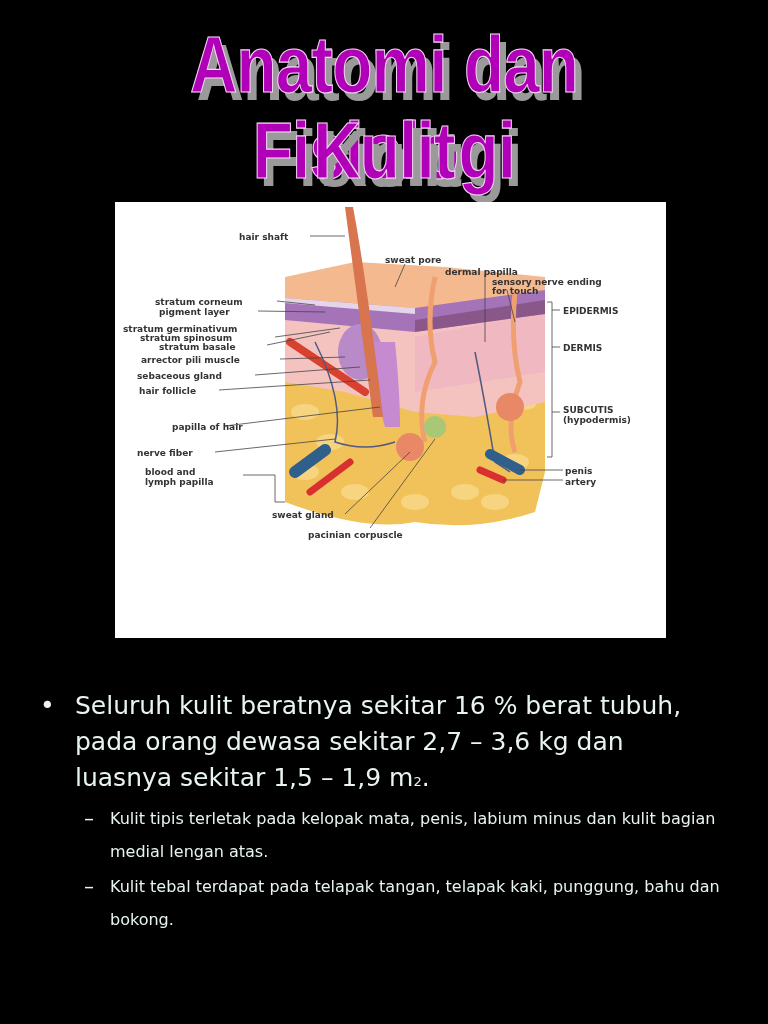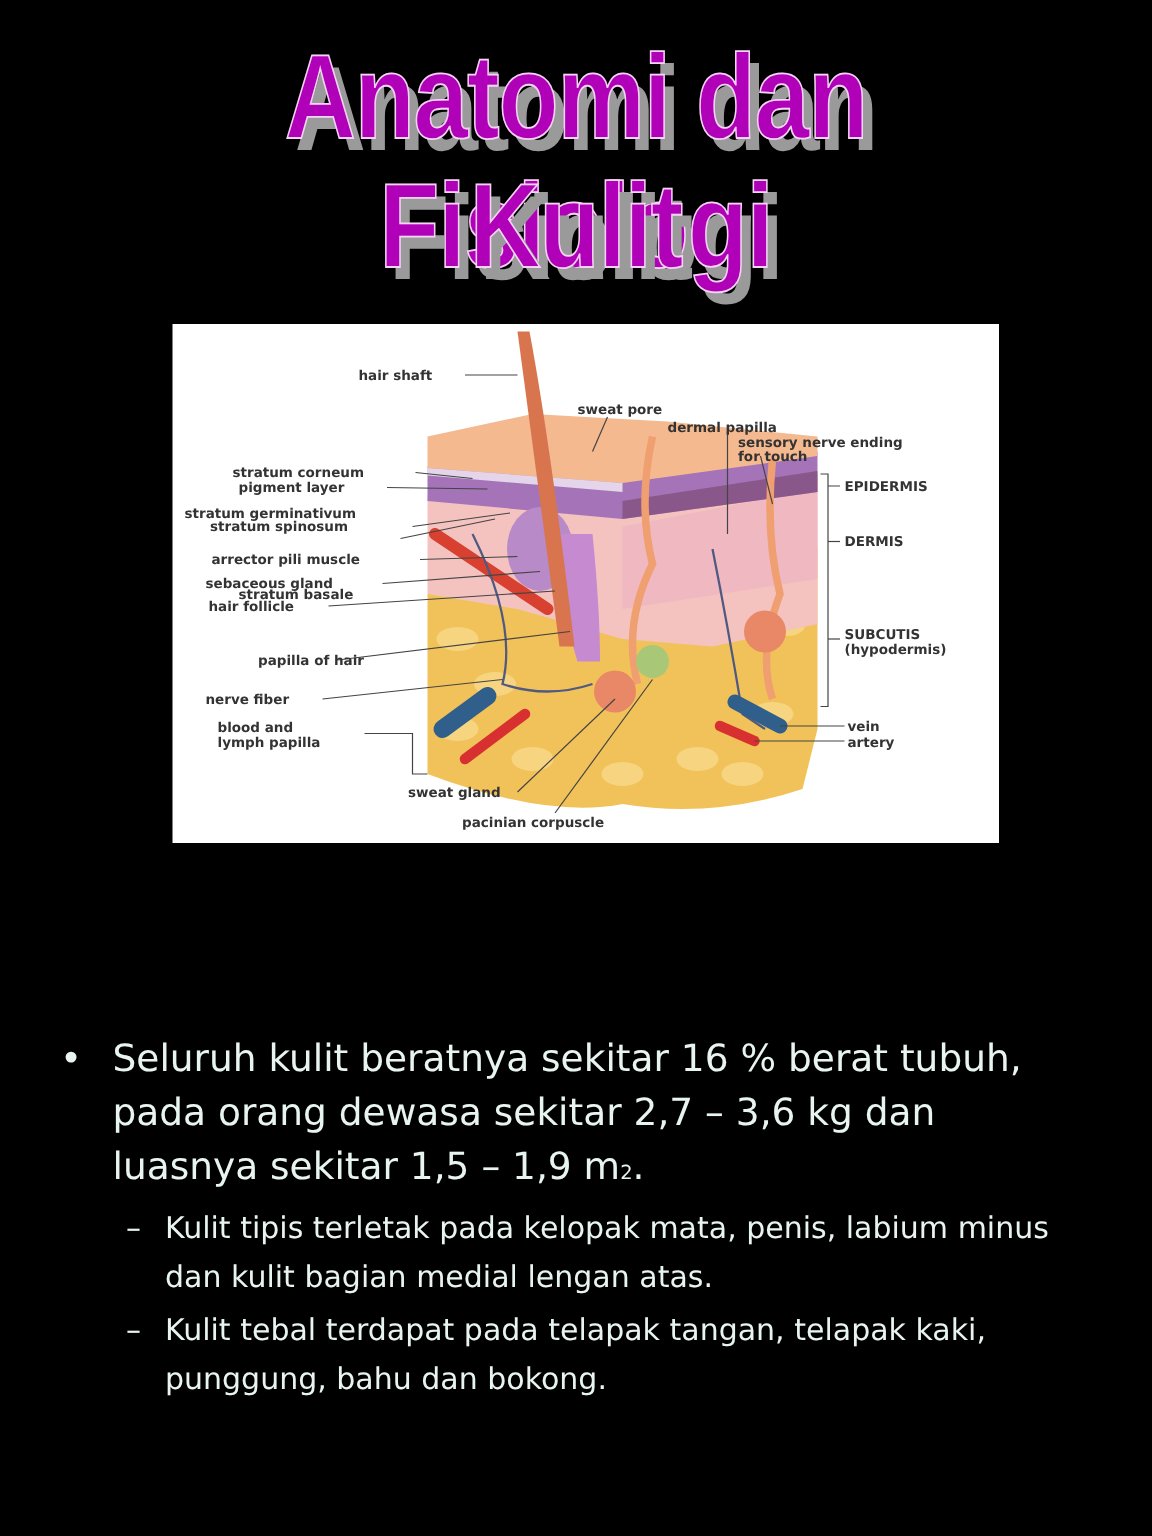--- a/index.html
+++ b/index.html
@@ -1,26 +1,26 @@
 <!DOCTYPE html>
 <html><head>
 <meta charset="utf-8">
 <style>
   html, body { margin:0; padding:0; }
   body { width:768px; height:1024px; background:#000; position:relative; overflow:hidden; font-family:"DejaVu Sans", sans-serif; }
   .title { position:absolute; left:0; width:768px; text-align:center; font-family:"Liberation Sans", sans-serif; font-weight:bold; color:#b000b8; letter-spacing:-1px; transform:scaleX(0.82); transform-origin:center; -webkit-text-stroke:1.2px #f4d4f4; text-shadow:8px 8px 0 #9a9a9a; }
   .title.l1 { top:22px; font-size:80px; line-height:86px; }
   .title.l2 { top:108px; font-size:80px; line-height:86px; }
-  .figure { position:absolute; left:115px; top:216px; width:551px; height:346px; background:#fff; overflow:hidden; }
+  .figure { position:absolute; left:115px; top:202px; width:551px; height:436px; background:#fff; overflow:hidden; }
   .figure svg { position:absolute; left:0; top:0; }
   .lbl { position:absolute; font-family:"DejaVu Sans", sans-serif; font-weight:bold; font-size:9px; color:#333; white-space:nowrap; line-height:10px; }
   .bullets { position:absolute; left:0; top:688px; width:768px; color:#e8f4f0; }
   .b1 { position:absolute; left:75px; top:0; width:640px; font-size:25px; line-height:36px; }
   .b1-dot { position:absolute; left:40px; top:0; font-size:25px; line-height:36px; }
-  .sub { position:absolute; left:110px; width:620px; font-size:20px; line-height:33px; }
+  .sub { position:absolute; left:110px; width:620px; font-size:16px; line-height:33px; }
   .sub-dash { position:absolute; left:84px; font-size:20px; line-height:33px; }
   sub.m2 { font-size:13px; vertical-align:baseline; }
 </style>
 </head>
 <body>
 
 <div class="title l1">Anatomi dan Fisiologi</div>
 <div class="title l2">Kulit</div>
 
 <div class="figure">
@@ -97,39 +97,39 @@
       <line x1="405" y1="268" x2="448" y2="268"></line>
       <line x1="388" y1="278" x2="448" y2="278"></line>
     </g>
   </svg>
 
   <span class="lbl" style="left:124px; top:30px;">hair shaft</span>
   <span class="lbl" style="left:40px; top:95px;">stratum corneum</span>
   <span class="lbl" style="left:44px; top:105px;">pigment layer</span>
   <span class="lbl" style="left:8px; top:122px;">stratum germinativum</span>
   <span class="lbl" style="left:25px; top:131px;text-align:right;">stratum spinosum</span>
-  <span class="lbl" style="left:44px; top:140px;margin-top:36px;">stratum basale</span>
+  <span class="lbl" style="left:44px; top:140px;">stratum basale</span>
   <span class="lbl" style="left:26px; top:153px;">arrector pili muscle</span>
   <span class="lbl" style="left:22px; top:169px;">sebaceous gland</span>
   <span class="lbl" style="left:24px; top:184px;text-align:center;">hair follicle</span>
   <span class="lbl" style="left:14px; top:220px;padding-left:43px;">papilla of hair</span>
   <span class="lbl" style="left:22px; top:246px;">nerve fiber</span>
   <span class="lbl" style="left:30px; top:265px;">blood and</span>
   <span class="lbl" style="left:30px; top:275px;">lymph papilla</span>
 
   <span class="lbl" style="left:270px; top:53px;">sweat pore</span>
   <span class="lbl" style="left:330px; top:65px;">dermal papilla</span>
   <span class="lbl" style="left:377px; top:75px;">sensory nerve ending</span>
   <span class="lbl" style="left:377px; top:84px;">for touch</span>
 
   <span class="lbl" style="left:448px; top:104px;">EPIDERMIS</span>
   <span class="lbl" style="left:448px; top:141px;">DERMIS</span>
   <span class="lbl" style="left:448px; top:203px;">SUBCUTIS</span>
   <span class="lbl" style="left:448px; top:213px;">(hypodermis)</span>
-  <span class="lbl" style="left:450px; top:264px;">vein</span>
+  <span class="lbl" style="left:450px; top:264px;">penis</span>
   <span class="lbl" style="left:450px; top:275px;">artery</span>
 
   <span class="lbl" style="left:157px; top:308px;">sweat gland</span>
   <span class="lbl" style="left:193px; top:328px;text-align:right;">pacinian corpuscle</span>
 </div>
 
 <div class="bullets">
   <span class="b1-dot">•</span>
   <div class="b1"><span>Seluruh kulit beratnya sekitar 16 % berat tubuh, pada orang dewasa sekitar 2,7 – 3,6 kg dan luasnya sekitar 1,5 – 1,9 m</span><sub class="m2">2</sub><span>.</span></div>
 

